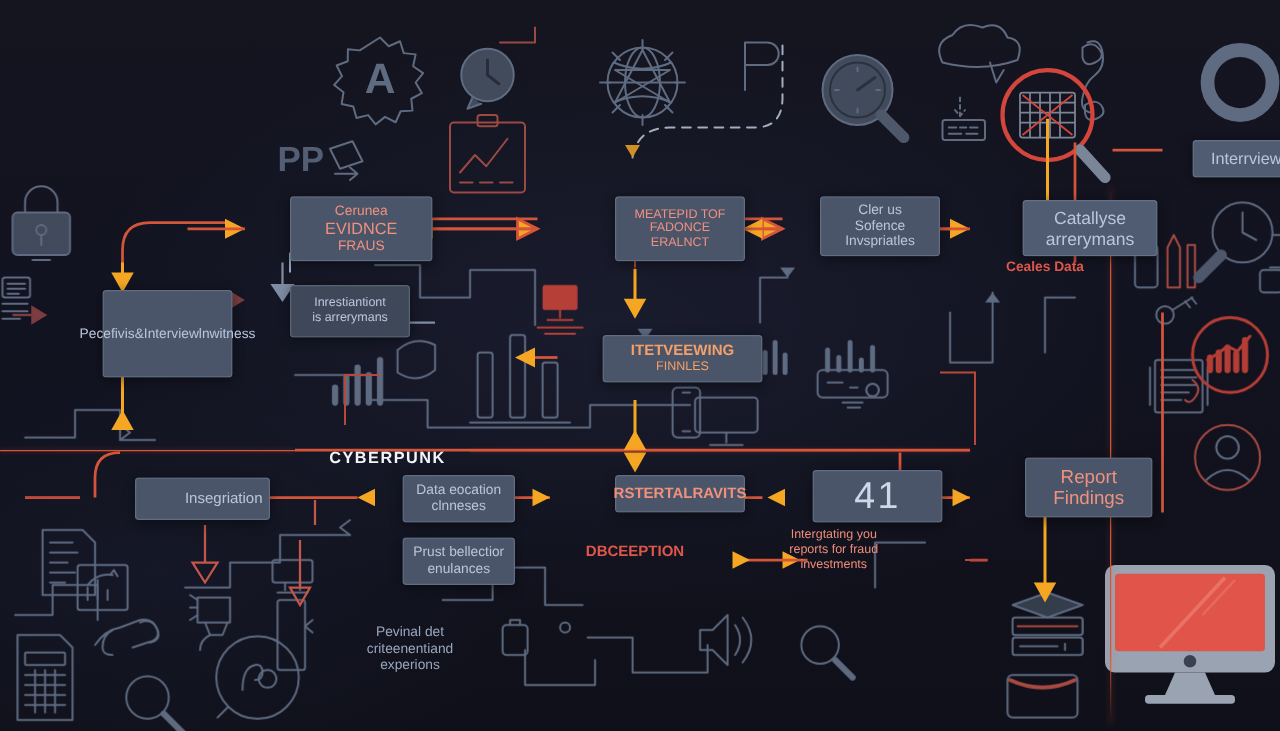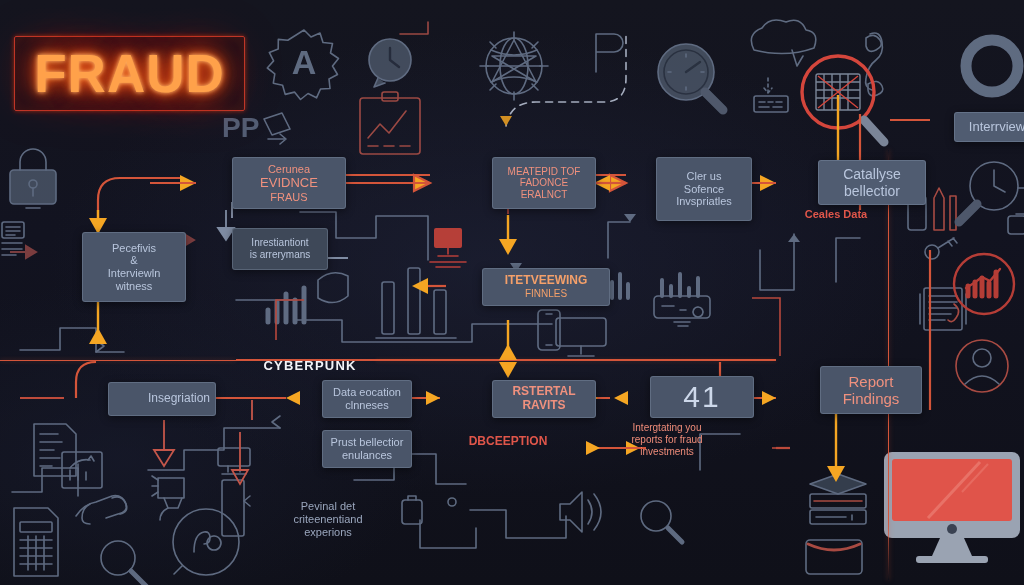--- a/index.html
+++ b/index.html
@@ -520,57 +520,54 @@
     </g>
 
     <g stroke="#7b3d3f" stroke-width="2" fill="none">
       <path d="M10,252 h22"></path>
       <path d="M36,252 l-10,-6 v12 Z" fill="#7b3d3f"></path>
       <path d="M150,240 h40"></path>
       <path d="M194,240 l-10,-6 v12 Z" fill="#7b3d3f"></path>
     </g>
   </svg>
 
-  <div class="title-frame">
-    <span class="title-text">FRAUD</span>
-  </div>
 
   <div class="divider-v" style="left:888px; top:150px; height:430px;"></div>
   <div class="rule-h" style="left:0px;   top:360px; width:236px;"></div>
   <div class="rule-h" style="left:376px; top:360px; width:400px;"></div>
 
   <div class="node" style="left:196px; top:157px; width:114px; height:52px; flex-direction:column;">
     <span class="node-label t-salmon" style="font-size:11px;">Cerunea</span>
     <span class="node-label t-salmon" style="font-size:13px;">EVIDNCE</span>
     <span class="node-label t-salmon" style="font-size:11px;">FRAUS</span>
   </div>
 
   <div class="node" style="left:456px; top:157px; width:104px; height:52px; flex-direction:column;">
     <span class="node-label t-salmon" style="font-size:10px;">MEATEPID TOF</span>
     <span class="node-label t-salmon" style="font-size:10px;">FADONCE</span>
     <span class="node-label t-salmon" style="font-size:10px;">ERALNCT</span>
   </div>
 
-  <div class="node" style="left:620px; top:157px; width:96px; height:64px; flex-direction:column;">
+  <div class="node" style="left:620px; top:157px; width:96px; height:48px; flex-direction:column;">
     <span class="node-label t-blue" style="font-size:11px;">Cler us</span>
     <span class="node-label t-blue" style="font-size:11px;text-align:center;">Sofence</span>
     <span class="node-label t-blue" style="font-size:11px;">Invspriatles</span>
   </div>
 
   <div class="node slate" style="left:782px; top:160px; width:108px; height:45px; flex-direction:column;">
     <span class="node-label t-blue" style="font-size:14px;">Catallyse</span>
-    <span class="node-label t-blue" style="font-size:14px;">bellectior</span>
+    <span class="node-label t-blue" style="font-size:14px;">arrerymans</span>
   </div>
   <div class="caption cap-red" style="left:782px; top:208px; width:108px; font-size:11px; font-weight:bold;">Ceales Data</div>
 
   <div class="node slate" style="left:918px; top:112px; width:86px; height:30px;">
     <span class="node-label t-blue" style="font-size:13px;">Interrview</span>
   </div>
 
-  <div class="node" style="left:46px; top:232px; width:104px; height:70px; flex-direction:column;">
+  <div class="node" style="left:46px; top:232px; width:104px; height:70px; flex-direction:row;">
     <span class="node-label t-blue" style="font-size:11px;">Pecefivis</span>
     <span class="node-label t-blue" style="font-size:11px;">&amp;</span>
     <span class="node-label t-blue" style="font-size:11px;">Interviewln</span>
     <span class="node-label t-blue" style="font-size:11px;">witness</span>
   </div>
 
   <div class="node dark" style="left:196px; top:228px; width:96px; height:42px; flex-direction:column;">
     <span class="node-label t-blue" style="font-size:10px;">Inrestiantiont</span>
     <span class="node-label t-blue" style="font-size:10px;">is arrerymans</span>
   </div>
@@ -587,21 +584,21 @@
   <div class="node" style="left:286px; top:380px; width:90px; height:38px; flex-direction:column;">
     <span class="node-label t-blue" style="font-size:11px;">Data eocation</span>
     <span class="node-label t-blue" style="font-size:11px;">clnneses</span>
   </div>
 
   <div class="node" style="left:286px; top:430px; width:90px; height:38px; flex-direction:column;">
     <span class="node-label t-blue" style="font-size:11px;">Prust bellectior</span>
     <span class="node-label t-blue" style="font-size:11px;">enulances</span>
   </div>
 
-  <div class="node" style="left:456px; top:380px; width:104px; height:38px; flex-direction:column;">
+  <div class="node" style="left:456px; top:380px; width:104px; height:30px; flex-direction:row;">
     <span class="node-label t-salmon" style="font-size:12px; font-weight:bold;">RSTERTAL</span>
     <span class="node-label t-salmon" style="font-size:12px; font-weight:bold;">RAVITS</span>
   </div>
   <div class="caption cap-red" style="left:440px; top:434px; width:136px; font-size:12px; font-weight:bold;">DBCEEPTION</div>
 
   <div class="node" style="left:614px; top:376px; width:104px; height:42px;">
     <span class="node-label t-big">41</span>
   </div>
   <div class="caption cap-salmon" style="left:608px; top:422px; width:118px; font-size:10px;">
     <span>Intergtating you</span><br>

